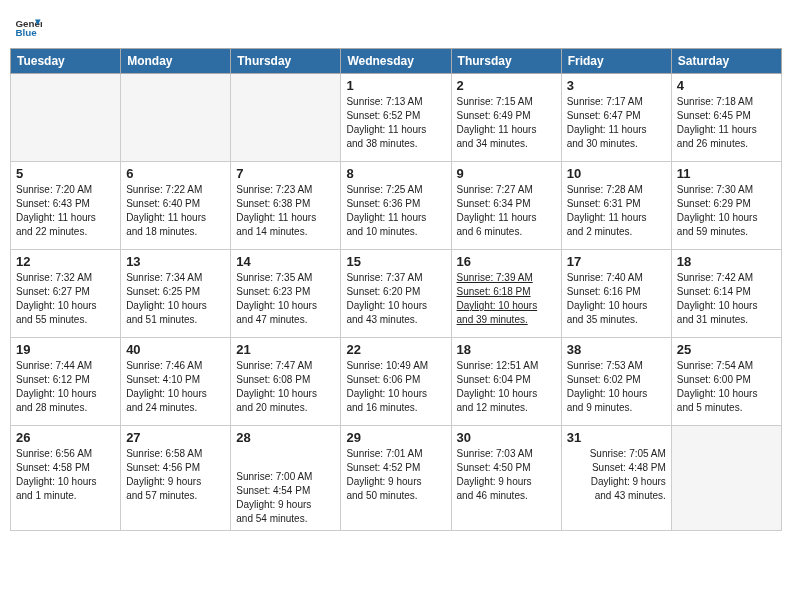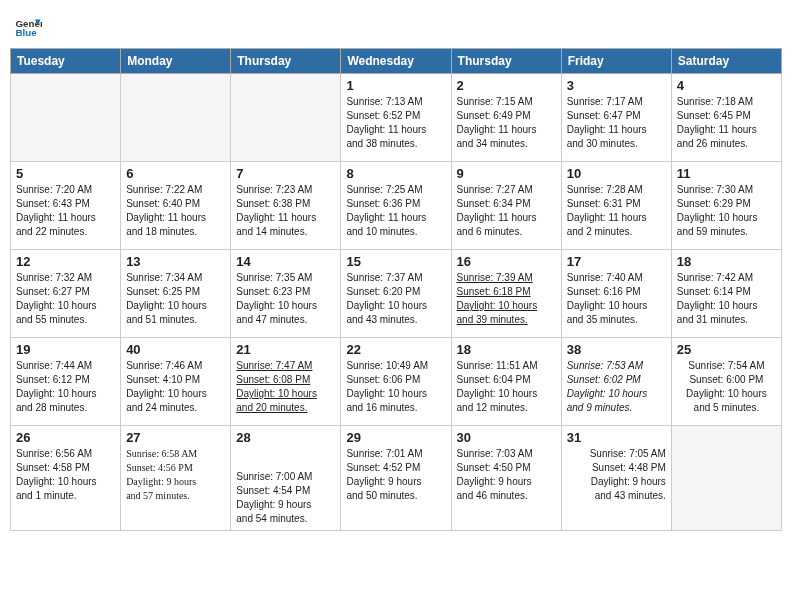--- a/index.html
+++ b/index.html
@@ -265,65 +265,65 @@
         </td>
         <td>
           <span class="day-num">40</span>
           <div class="cell-text" style="white-space: pre-line;">Sunrise: 7:46 AM
 Sunset: 4:10 PM
 Daylight: 10 hours
 and 24 minutes.</div>
         </td>
         <td>
           <span class="day-num">21</span>
-          <div class="cell-text" style="white-space: pre-line; text-decoration: underline;">Sunrise: 7:47 AM
+          <div class="cell-text" style="white-space: pre-line;">Sunrise: 7:47 AM
 Sunset: 6:08 PM
 Daylight: 10 hours
 and 20 minutes.</div>
         </td>
         <td>
           <span class="day-num">22</span>
           <div class="cell-text" style="white-space: pre-line;">Sunrise: 10:49 AM
 Sunset: 6:06 PM
 Daylight: 10 hours
 and 16 minutes.</div>
         </td>
         <td>
           <span class="day-num">18</span>
-          <div class="cell-text" style="white-space: pre-line;">Sunrise: 11:51 AM
+          <div class="cell-text" style="white-space: pre-line;">Sunrise: 12:51 AM
 Sunset: 6:04 PM
 Daylight: 10 hours
 and 12 minutes.</div>
         </td>
         <td>
           <span class="day-num">38</span>
-          <div class="cell-text" style="white-space: pre-line; font-style: italic;">Sunrise: 7:53 AM
+          <div class="cell-text" style="white-space: pre-line;">Sunrise: 7:53 AM
 Sunset: 6:02 PM
 Daylight: 10 hours
 and 9 minutes.</div>
         </td>
         <td>
           <span class="day-num">25</span>
-          <div class="cell-text" style="white-space: pre-line; text-align: center;">Sunrise: 7:54 AM
+          <div class="cell-text" style="white-space: pre-line;">Sunrise: 7:54 AM
 Sunset: 6:00 PM
 Daylight: 10 hours
 and 5 minutes.</div>
         </td>
       </tr>
       <tr>
         <td>
           <span class="day-num">26</span>
           <div class="cell-text" style="white-space: pre-line;">Sunrise: 6:56 AM
 Sunset: 4:58 PM
 Daylight: 10 hours
 and 1 minute.</div>
         </td>
         <td>
           <span class="day-num">27</span>
-          <div class="cell-text" style="white-space: pre-line; font-family: Liberation Serif, serif;">Sunrise: 6:58 AM
+          <div class="cell-text" style="white-space: pre-line;">Sunrise: 6:58 AM
 Sunset: 4:56 PM
 Daylight: 9 hours
 and 57 minutes.</div>
         </td>
         <td>
           <span class="day-num">28</span>
           <div class="cell-text" style="white-space: pre-line; margin-top: 25px;">Sunrise: 7:00 AM
 Sunset: 4:54 PM
 Daylight: 9 hours
 and 54 minutes.</div>

